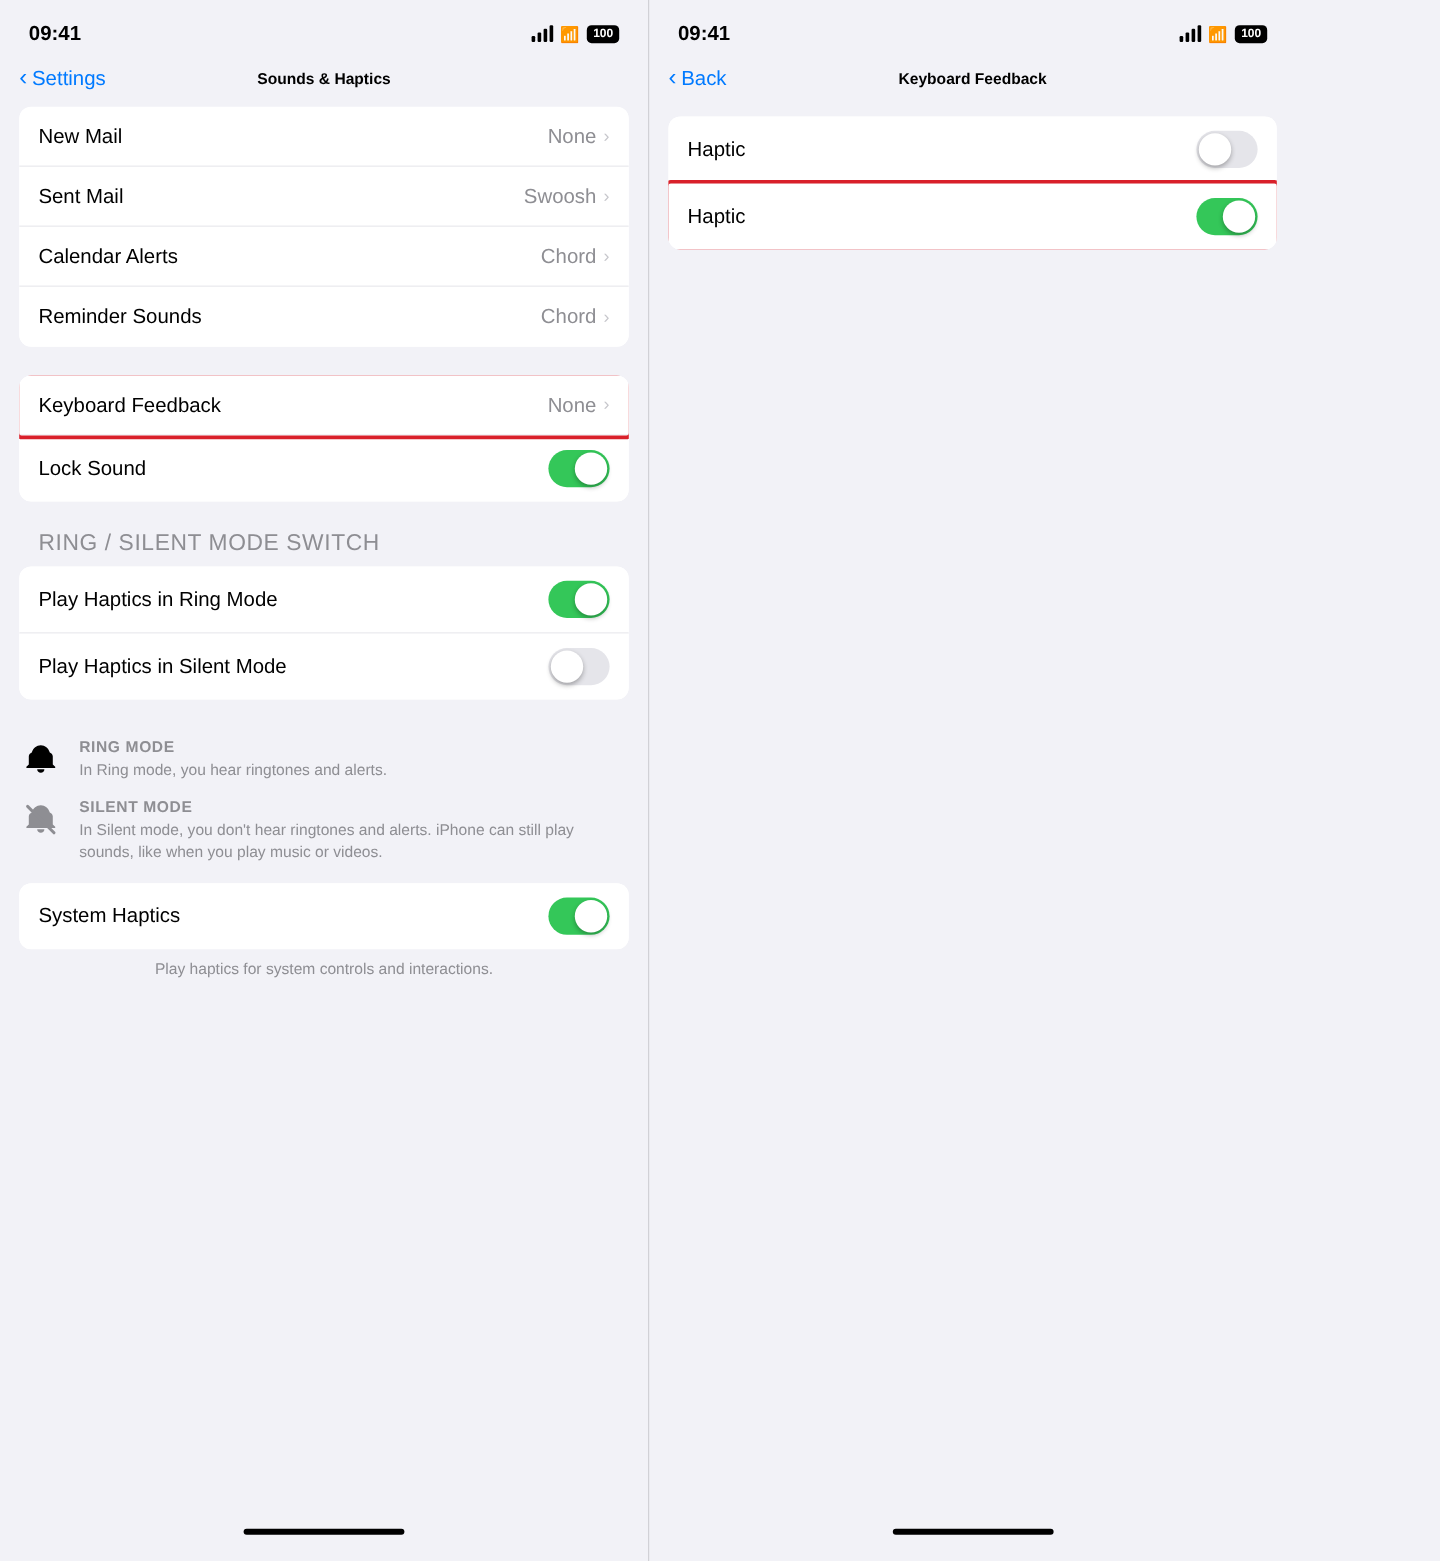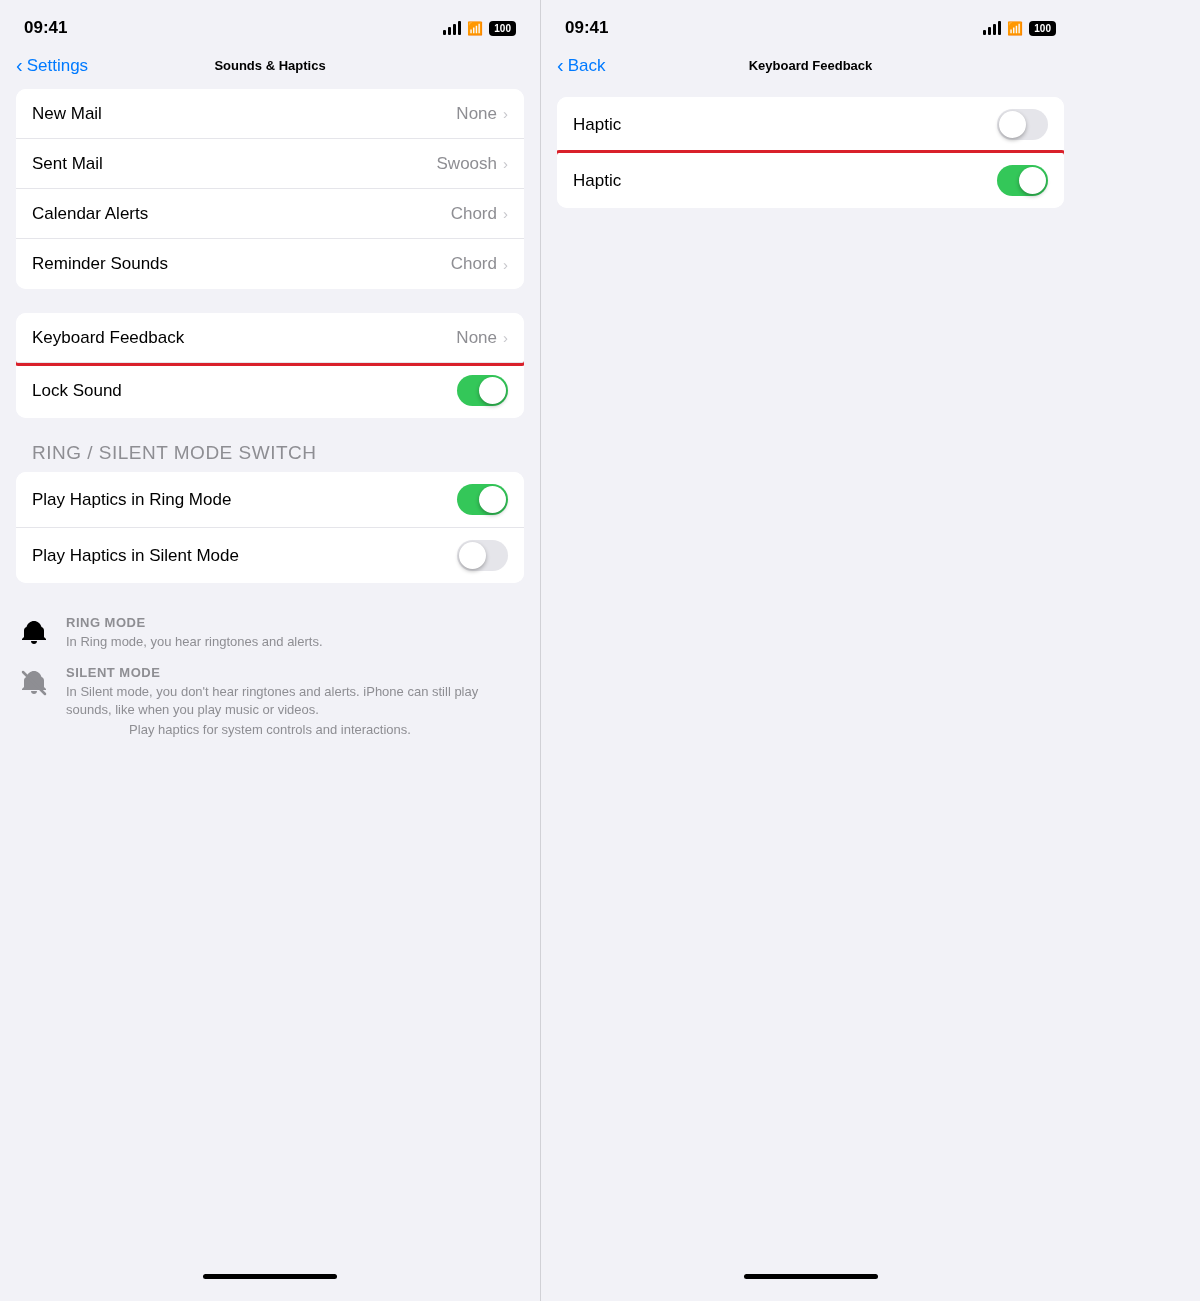--- a/index.html
+++ b/index.html
@@ -332,20 +332,28 @@
           <line x1="4" y1="4" x2="26" y2="26" stroke="#8e8e93" stroke-width="2.5" stroke-linecap="round"></line>
         </svg>
       </div>
       <div class="mode-text-block">
         <div class="mode-title">SILENT MODE</div>
         <div class="mode-desc">In Silent mode, you don't hear ringtones and alerts. iPhone can still play sounds, like when you play music or videos.</div>
       </div>
     </div>
   </div>
 
+  <div class="settings-group">
+    <div class="settings-row">
+      <span class="row-label">System Haptics</span>
+      <div class="toggle on">
+        <div class="toggle-knob"></div>
+      </div>
+    </div>
+  </div>
   <div style="padding: 0 16px; margin-top: -16px; margin-bottom: 16px; text-align: center;">
     <span style="font-size:13px; color:#8e8e93;">Play haptics for system controls and interactions.</span>
   </div>
 
   <div class="spacer"></div>
   <div style="display:flex; justify-content:center; padding-bottom:12px;">
     <div class="home-indicator"></div>
   </div>
 </div>
 

